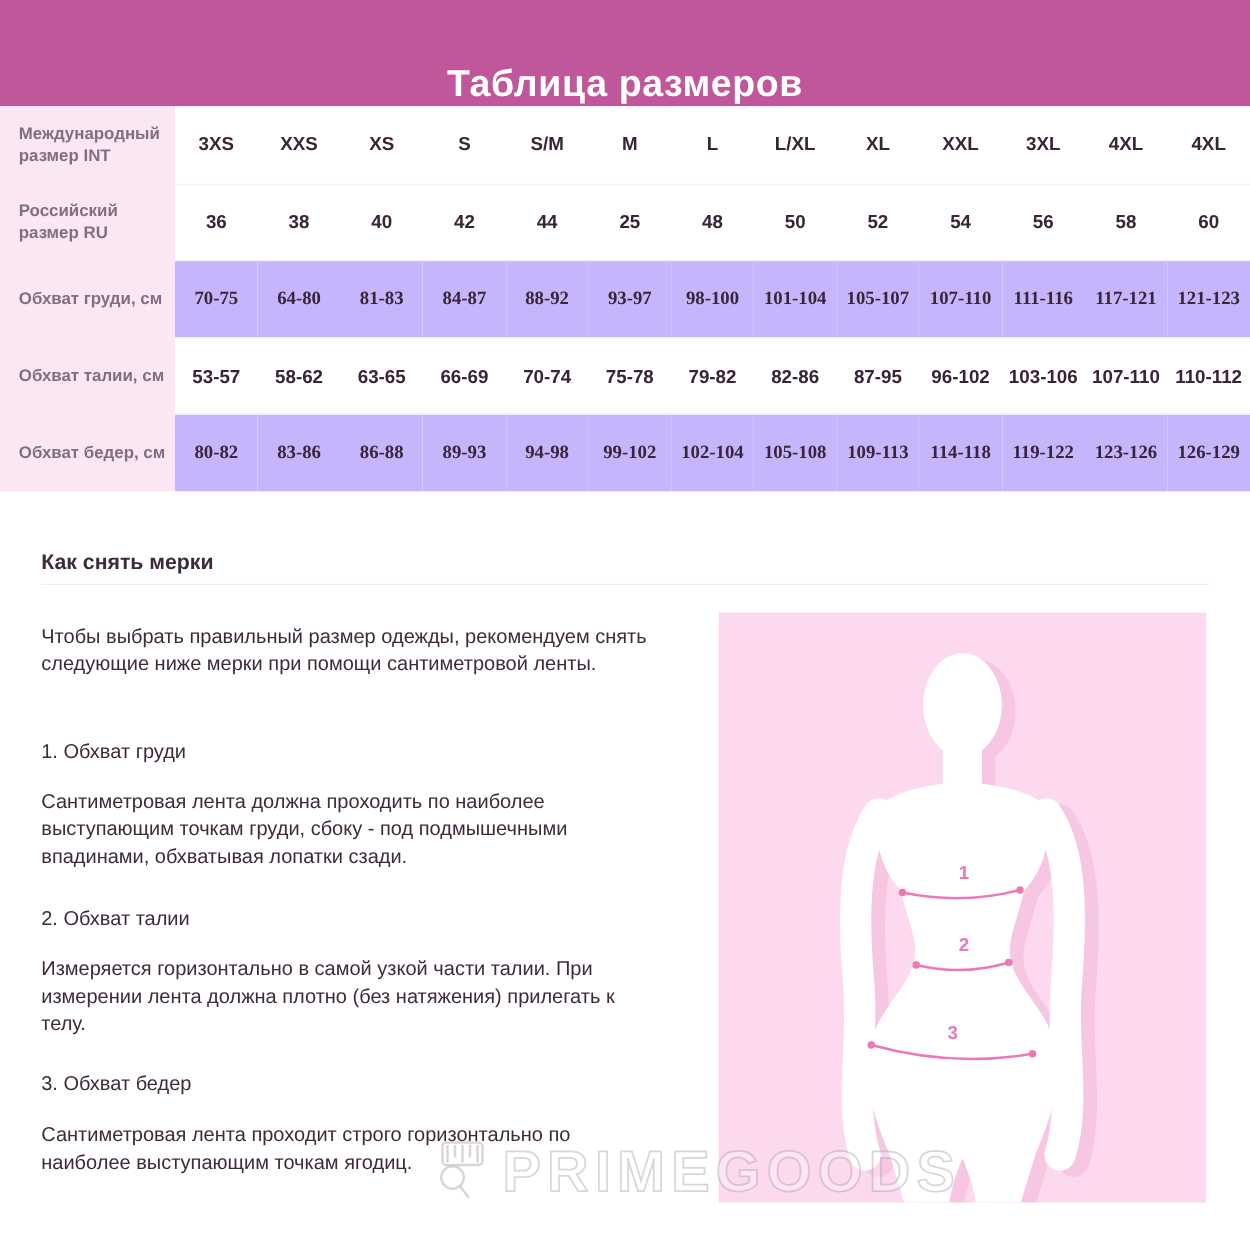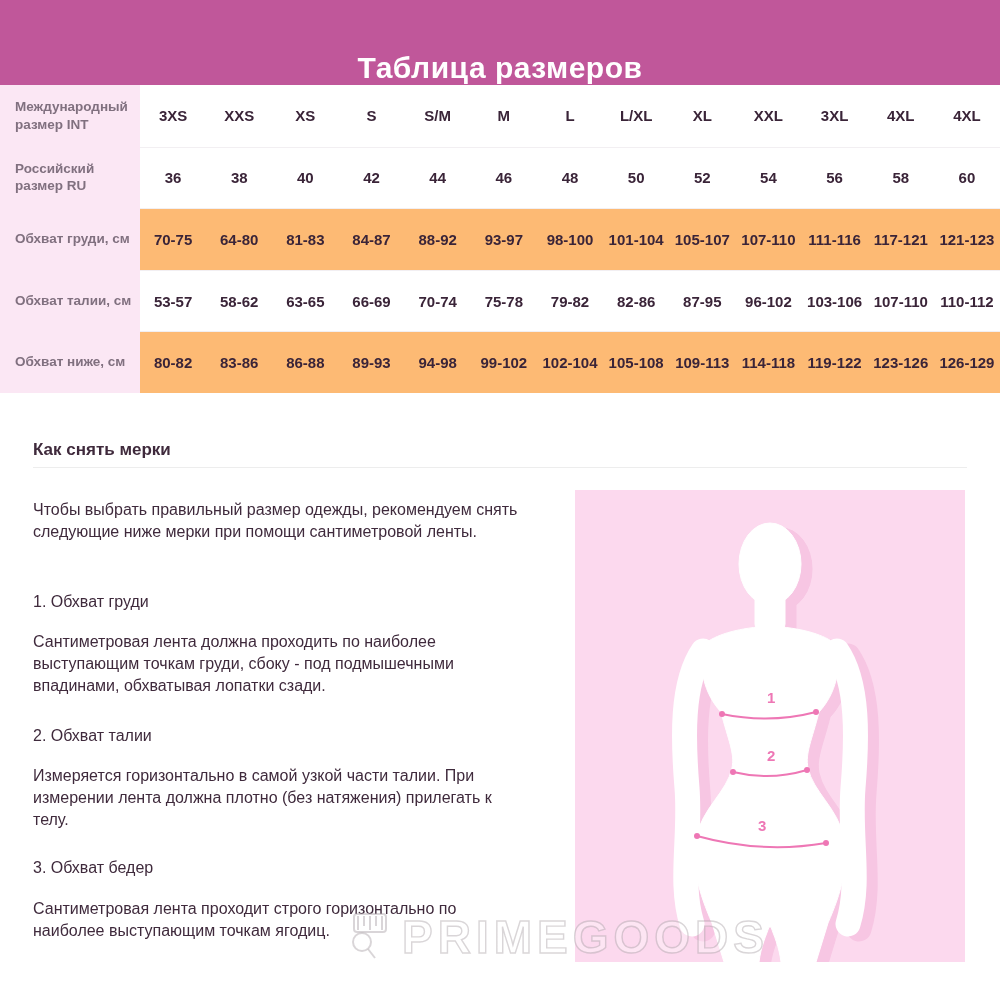--- a/index.html
+++ b/index.html
@@ -11,21 +11,21 @@
             background:#c0579a; display:flex; align-items:flex-end; justify-content:center; }
   .header .title { color:#ffffff; font-size:30px; font-weight:bold; letter-spacing:0.5px; }
 
   
   .size-table { position:absolute; left:0; top:85px; width:1000px; }
   .trow { display:grid; grid-template-columns:140px repeat(13, 1fr); height:61.6px; }
   .tlabel { background:#fbe7f4; color:#80707f; font-size:13.5px; font-weight:bold;
             line-height:1.32; display:flex; align-items:center; padding-left:15px; padding-right:6px; }
   .tcell { display:flex; align-items:center; justify-content:center;
            color:#3a2438; font-size:15px; font-weight:bold; background:#ffffff; }
-  .trow.shaded .tcell { background:#fdba74; }
+  .trow.shaded .tcell { background:#c4b5fd;font-family:Liberation Serif, serif; }
   .trow + .trow .tcell { border-top:1px solid #f2eff2; }
 
   
   .section-heading { position:absolute; left:33px; top:440px; font-size:17px;
                      font-weight:bold; color:#3f2a3c; }
   .divider { position:absolute; left:33px; top:467px; width:934px; height:0;
              border-top:1px solid #ededed; }
   .para { position:absolute; left:33px; width:488px; font-size:16px; line-height:22px;
           color:#3f2a3c; }
   .p-intro  { top:499px; }
@@ -70,21 +70,21 @@
       <div class="tcell">4XL</div>
       <div class="tcell">4XL</div>
     </div>
     <div class="trow">
       <div class="tlabel">Российский размер RU</div>
       <div class="tcell">36</div>
       <div class="tcell">38</div>
       <div class="tcell">40</div>
       <div class="tcell">42</div>
       <div class="tcell">44</div>
-      <div class="tcell">46</div>
+      <div class="tcell">25</div>
       <div class="tcell">48</div>
       <div class="tcell">50</div>
       <div class="tcell">52</div>
       <div class="tcell">54</div>
       <div class="tcell">56</div>
       <div class="tcell">58</div>
       <div class="tcell">60</div>
     </div>
     <div class="trow shaded">
       <div class="tlabel">Обхват груди, см</div>
@@ -112,21 +112,21 @@
       <div class="tcell">75-78</div>
       <div class="tcell">79-82</div>
       <div class="tcell">82-86</div>
       <div class="tcell">87-95</div>
       <div class="tcell">96-102</div>
       <div class="tcell">103-106</div>
       <div class="tcell">107-110</div>
       <div class="tcell">110-112</div>
     </div>
     <div class="trow shaded">
-      <div class="tlabel">Обхват ниже, см</div>
+      <div class="tlabel">Обхват бедер, см</div>
       <div class="tcell">80-82</div>
       <div class="tcell">83-86</div>
       <div class="tcell">86-88</div>
       <div class="tcell">89-93</div>
       <div class="tcell">94-98</div>
       <div class="tcell">99-102</div>
       <div class="tcell">102-104</div>
       <div class="tcell">105-108</div>
       <div class="tcell">109-113</div>
       <div class="tcell">114-118</div>

